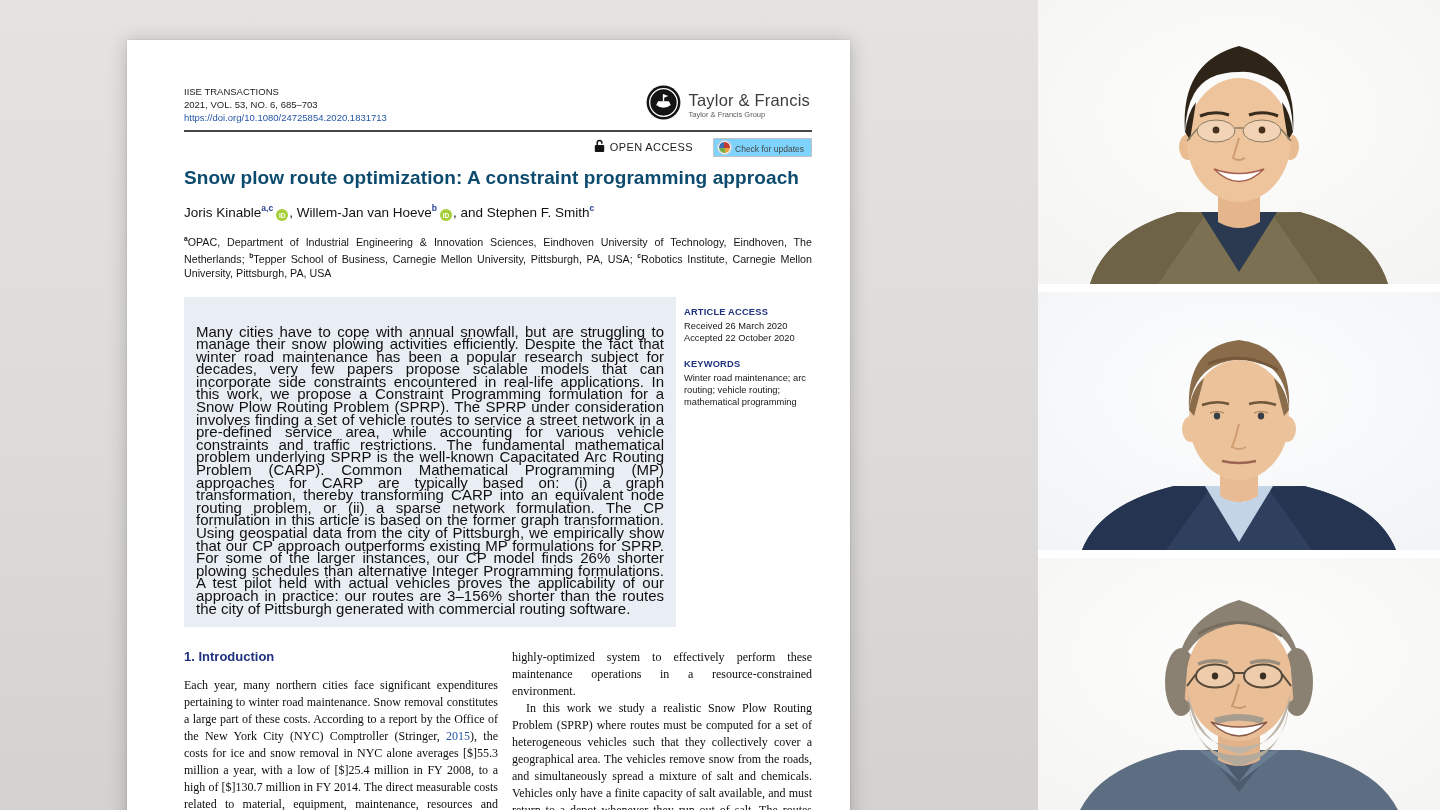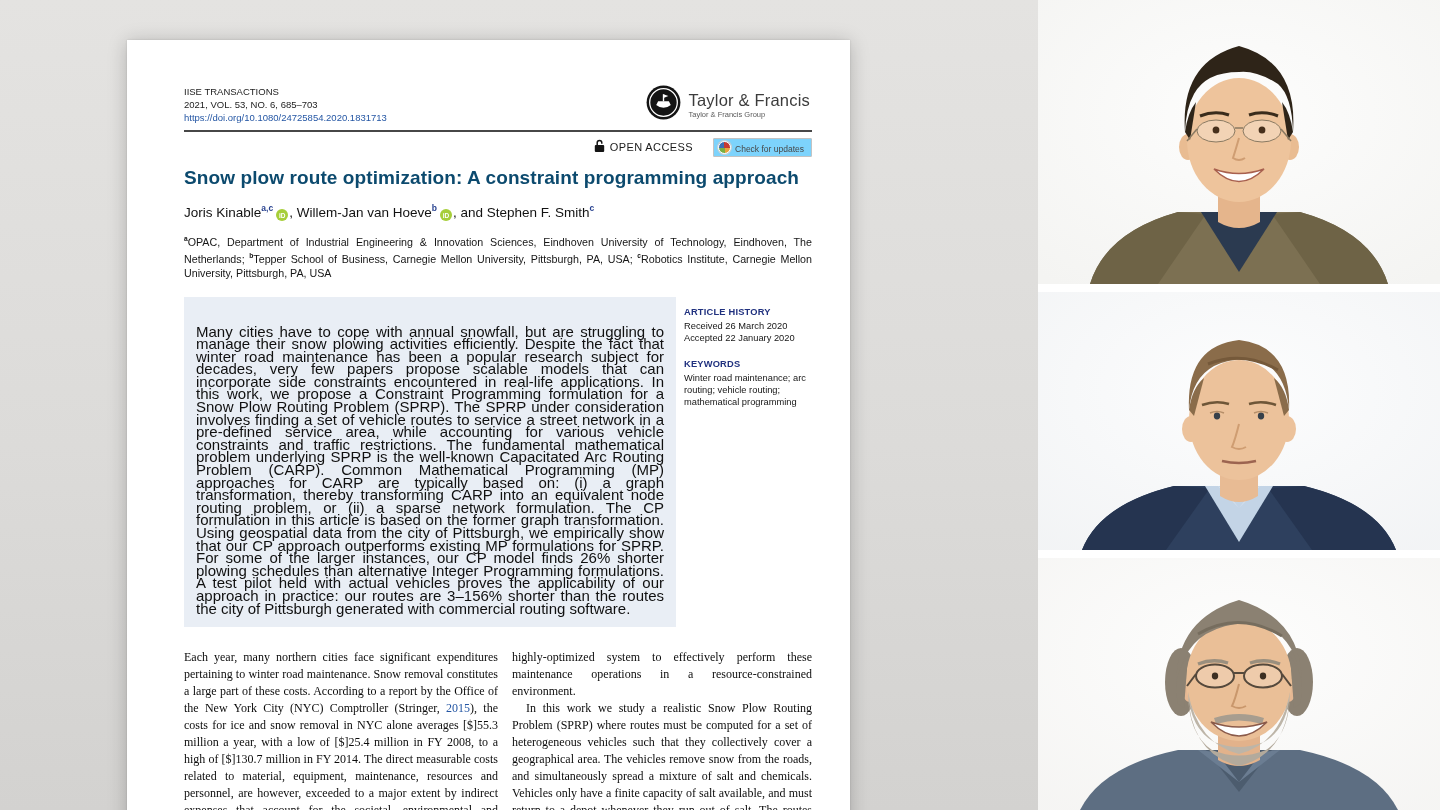--- a/index.html
+++ b/index.html
@@ -118,32 +118,33 @@
         <span>Joris Kinable</span><sup>a,c</sup><span class="orcid">iD</span><span>, </span><span>Willem-Jan van Hoeve</span><sup>b</sup><span class="orcid">iD</span><span>, and </span><span>Stephen F. Smith</span><sup>c</sup>
       </div>
 
       <div class="affils"><span class="sup">a</span><span>OPAC, Department of Industrial Engineering &amp; Innovation Sciences, Eindhoven University of Technology, Eindhoven, The Netherlands; </span><span class="sup">b</span><span>Tepper School of Business, Carnegie Mellon University, Pittsburgh, PA, USA; </span><span class="sup">c</span><span>Robotics Institute, Carnegie Mellon University, Pittsburgh, PA, USA</span></div>
 
       <div class="abs-row">
         <div class="abs-box">
           <div class="abs-t">Many cities have to cope with annual snowfall, but are struggling to manage their snow plowing activities efficiently. Despite the fact that winter road maintenance has been a popular research subject for decades, very few papers propose scalable models that can incorporate side constraints encountered in real-life applications. In this work, we propose a Constraint Programming formulation for a Snow Plow Routing Problem (SPRP). The SPRP under consideration involves finding a set of vehicle routes to service a street network in a pre-defined service area, while accounting for various vehicle constraints and traffic restrictions. The fundamental mathematical problem underlying SPRP is the well-known Capacitated Arc Routing Problem (CARP). Common Mathematical Programming (MP) approaches for CARP are typically based on: (i) a graph transformation, thereby transforming CARP into an equivalent node routing problem, or (ii) a sparse network formulation. The CP formulation in this article is based on the former graph transformation. Using geospatial data from the city of Pittsburgh, we empirically show that our CP approach outperforms existing MP formulations for SPRP. For some of the larger instances, our CP model finds 26% shorter plowing schedules than alternative Integer Programming formulations. A test pilot held with actual vehicles proves the applicability of our approach in practice: our routes are 3–156% shorter than the routes the city of Pittsburgh generated with commercial routing software.</div>
         </div>
         <div class="side">
-          <div class="side-h">ARTICLE HISTORY</div>
+          <div class="side-h">ARTICLE ACCESS</div>
           <p class="side-p">
             <span>Received 26 March 2020</span><br>
-            <span>Accepted 22 January 2020</span>
+            <span>Accepted 22 October 2020</span>
           </p>
           <div class="side-h">KEYWORDS</div>
           <p class="side-p">Winter road maintenance; arc routing; vehicle routing; mathematical programming</p>
         </div>
       </div>
 
       <div class="columns">
         <div class="col-left">
+          <h2 class="sec-h">1. Introduction</h2>
           <div class="serif">
             <p><span>Each year, many northern cities face significant expenditures pertaining to winter road maintenance. Snow removal constitutes a large part of these costs. According to a report by the Office of the New York City (NYC) Comptroller (Stringer, </span><span class="cite">2015</span><span>), the costs for ice and snow removal in NYC alone averages [$]55.3 million a year, with a low of [$]25.4 million in FY 2008, to a high of [$]130.7 million in FY 2014. The direct measurable costs related to material, equipment, maintenance, resources and personnel, are however, exceeded to a major extent by indirect expenses that account for the societal, environmental and economic impact of adverse driving conditions. Snow storms have a disruptive impact on mobility and transportation, leading to a significant increase in traffic accidents and congestion, and reduce access to critical infrastructure such as hospitals and airports (Rubin </span></p>
           </div>
         </div>
         <div class="col-right serif">
           <p>highly-optimized system to effectively perform these maintenance operations in a resource-constrained environment.</p>
           <p class="indent">In this work we study a realistic Snow Plow Routing Problem (SPRP) where routes must be computed for a set of heterogeneous vehicles such that they collectively cover a geographical area. The vehicles remove snow from the roads, and simultaneously spread a mixture of salt and chemicals. Vehicles only have a finite capacity of salt available, and must return to a depot whenever they run out of salt. The routes must comply with a number of side-constraints, involving service time restrictions, one-way streets, road priorities and turn restrictions. This work is part of a larger initiative to develop an adaptive system for snow plow optimization and management. This route planning system stores pre-computed snow plow routes in a database, and issues real-time turn-by-turn instructions to the snow plow drivers. The snow plows are equipped with GPS trackers, which allow the system to monitor the plows’ progress along the routes.</p>
         </div>
       </div>
 

